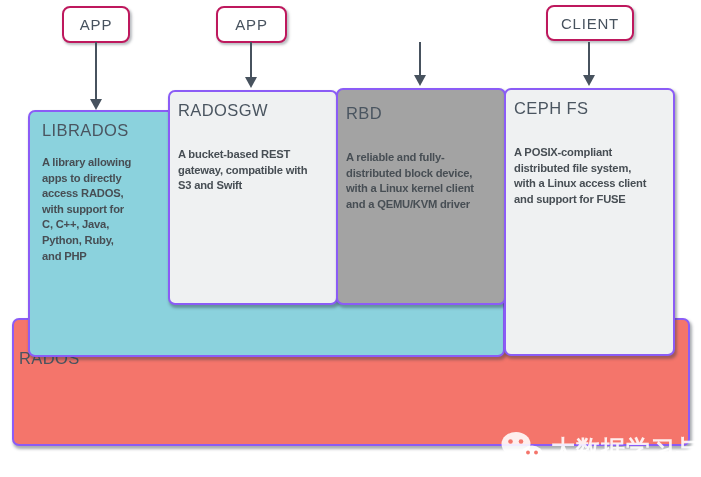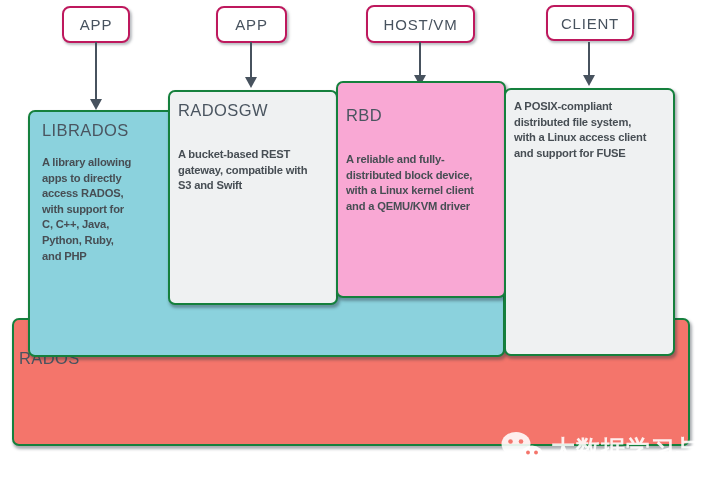--- a/index.html
+++ b/index.html
@@ -30,21 +30,21 @@
   .arrow-line { width:2.5px; background:#47525E; flex:1; }
   .arrow-head {
     width:0; height:0;
     border-left:6.5px solid transparent;
     border-right:6.5px solid transparent;
     border-top:11px solid #47525E;
   }
   
   .panel {
     position:absolute;
-    border:2px solid #15803d;
+    border:2px solid #8b5cf6;
     border-radius:7px;
     box-shadow:1.5px 2.5px 3px rgba(40,50,60,0.4);
     box-sizing:border-box;
   }
   .panel-title {
     font-size:16.5px;
     font-weight:400;
     letter-spacing:0.4px;
     color:#4A5560;
   }
@@ -52,21 +52,21 @@
     font-size:11.2px;
     font-weight:700;
     line-height:15.6px;
     letter-spacing:-0.2px;
     color:#474E54;
     white-space:pre;
   }
   #panel-rados    { left:12px;  top:318px; width:678px; height:128px; background:#F4756B; z-index:1; padding:0 8px 0 5px; }
   #panel-librados { left:28px;  top:110px; width:477px; height:247px; background:#8BD2DD; z-index:2; padding:9px 12px; }
   #panel-radosgw  { left:168px; top:90px;  width:170px; height:215px; background:#EFF1F2; z-index:3; padding:9px 4px 9px 8px; }
-  #panel-rbd      { left:336px; top:81px;  width:170px; height:217px; background:#f9a8d4; z-index:3; padding:23px 4px 9px 8px; }
+  #panel-rbd      { left:336px; top:88px;  width:170px; height:217px; background:#a3a3a3; z-index:3; padding:14px 4px 9px 8px; }
   #panel-cephfs   { left:504px; top:88px;  width:171px; height:268px; background:#EFF1F2; z-index:3; padding:9px 4px 9px 8px; }
   #panel-librados .panel-title { margin-bottom:15px; }
   #panel-radosgw .panel-title,
   #panel-rbd .panel-title,
   #panel-cephfs .panel-title { margin-bottom:27px; }
   #panel-rados .panel-title { margin-top:29px; margin-bottom:19px; }
   
   .watermark {
     position:absolute;
     left:498px; top:430px;
@@ -84,23 +84,20 @@
 </head>
 <body>
 
 <div class="canvas">
 
   <div class="node" style="left:62px; top:6px; width:68px; height:37px;">
     <span>APP</span>
   </div>
   <div class="node" style="left:216px; top:6px; width:71px; height:37px;">
     <span>APP</span>
-  </div>
-  <div class="node" style="left:366px; top:5px; width:109px; height:38px;">
-    <span>HOST/VM</span>
   </div>
   <div class="node" style="left:546px; top:5px; width:88px; height:36px;">
     <span>CLIENT</span>
   </div>
 
   <div class="arrow" style="left:89px; top:42px; height:68px;">
     <div class="arrow-line"></div>
     <div class="arrow-head"></div>
   </div>
   <div class="arrow" style="left:244px; top:42px; height:46px;">
@@ -140,20 +137,21 @@
 
   <div class="panel" id="panel-rbd">
     <div class="panel-title">RBD</div>
     <div class="panel-body">A reliable and fully-
 distributed block device,
 with a Linux kernel client
 and a QEMU/KVM driver</div>
   </div>
 
   <div class="panel" id="panel-cephfs">
+    <div class="panel-title">CEPH FS</div>
     <div class="panel-body">A POSIX-compliant
 distributed file system,
 with a Linux access client
 and support for FUSE</div>
   </div>
 
   <div class="watermark">
     <svg width="48" height="38" viewBox="0 0 48 38">
       <ellipse cx="18" cy="14" rx="14.5" ry="12" fill="rgba(255,255,255,0.88)"></ellipse>
       <polygon points="9,23 6,31 16,26" fill="rgba(255,255,255,0.88)"></polygon>

